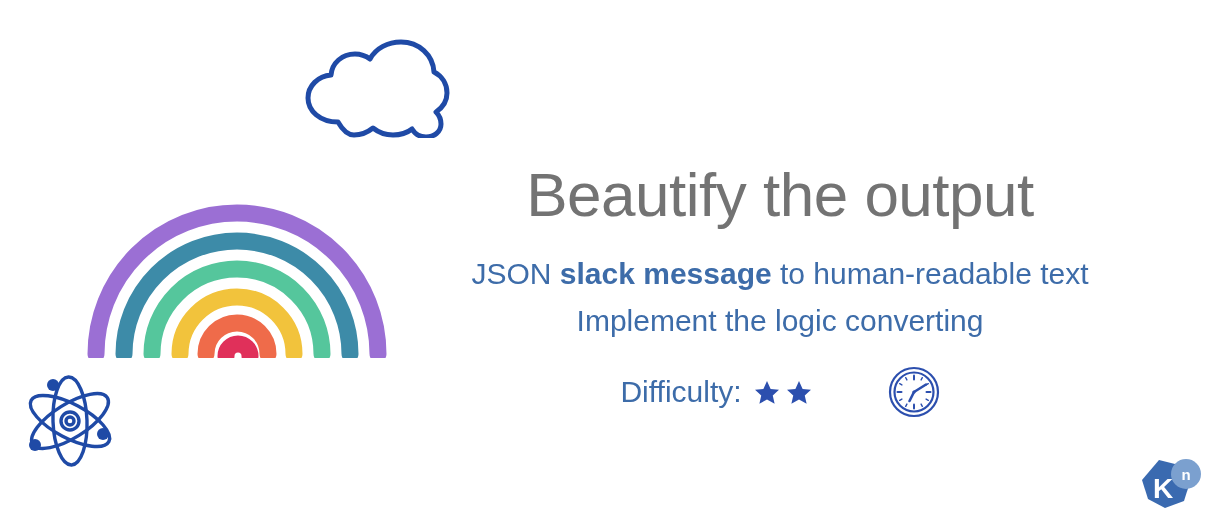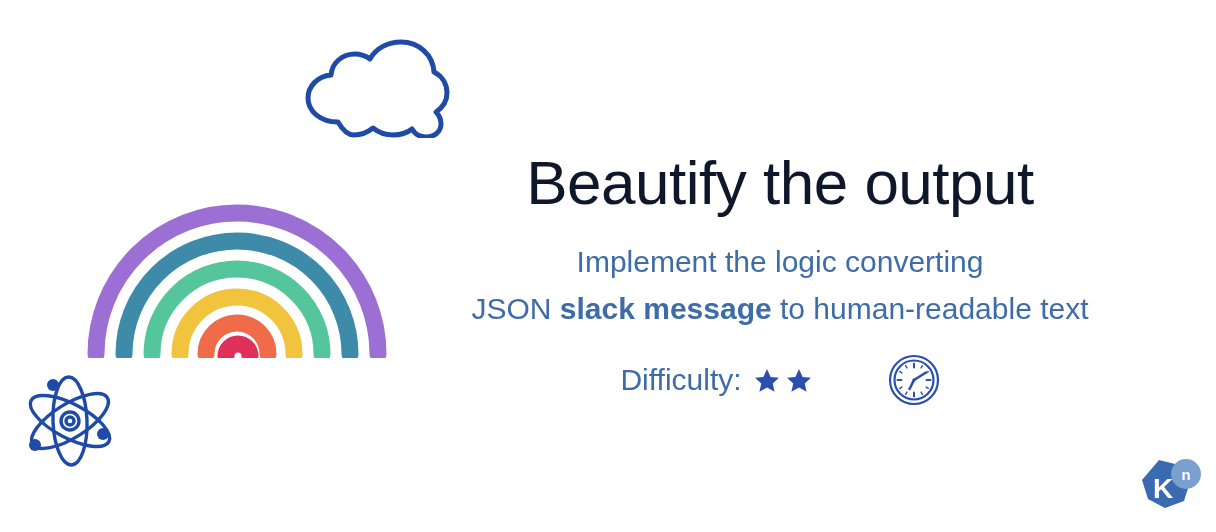--- a/index.html
+++ b/index.html
@@ -31,22 +31,22 @@
     top: 150px;
     width: 760px;
     text-align: center;
   }
 
   #page-title {
     font-size: 62px;
     line-height: 1.05;
     font-weight: 400;
     letter-spacing: -0.5px;
-    color: #0f172a;
-    margin: 0;
+    color: #737373;
+    margin: 12px;
     white-space: nowrap;
   }
 
   #subtitle {
     margin-top: 24px;
     font-size: 30px;
     line-height: 1.55;
     color: #3d6ca9;
     font-weight: 400;
   }
@@ -142,22 +142,22 @@
         <circle cx="83" cy="62" r="6"></circle>
       </g>
     </svg>
   </div>
 
   <div id="text-block">
 
     <h1 id="page-title">Beautify the output</h1>
 
     <div id="subtitle">
+      <div><span>JSON </span><span class="em">slack message</span><span> to human-readable text</span></div>
       <div>Implement the logic converting</div>
-      <div><span>JSON </span><span class="em">slack message</span><span> to human-readable text</span></div>
     </div>
 
     <div id="meta-row">
 
       <div class="meta-item">
         <span>Difficulty:</span>
         <span id="difficulty-stars">
           <svg width="30" height="30" viewBox="0 0 24 24" aria-hidden="true">
             <path d="M12 2.4 L14.9 8.7 L21.6 9.4 L16.6 13.9 L18.1 20.6 L12 17.2 L5.9 20.6 L7.4 13.9 L2.4 9.4 L9.1 8.7 Z" fill="#2c4fae"></path>
           </svg>

